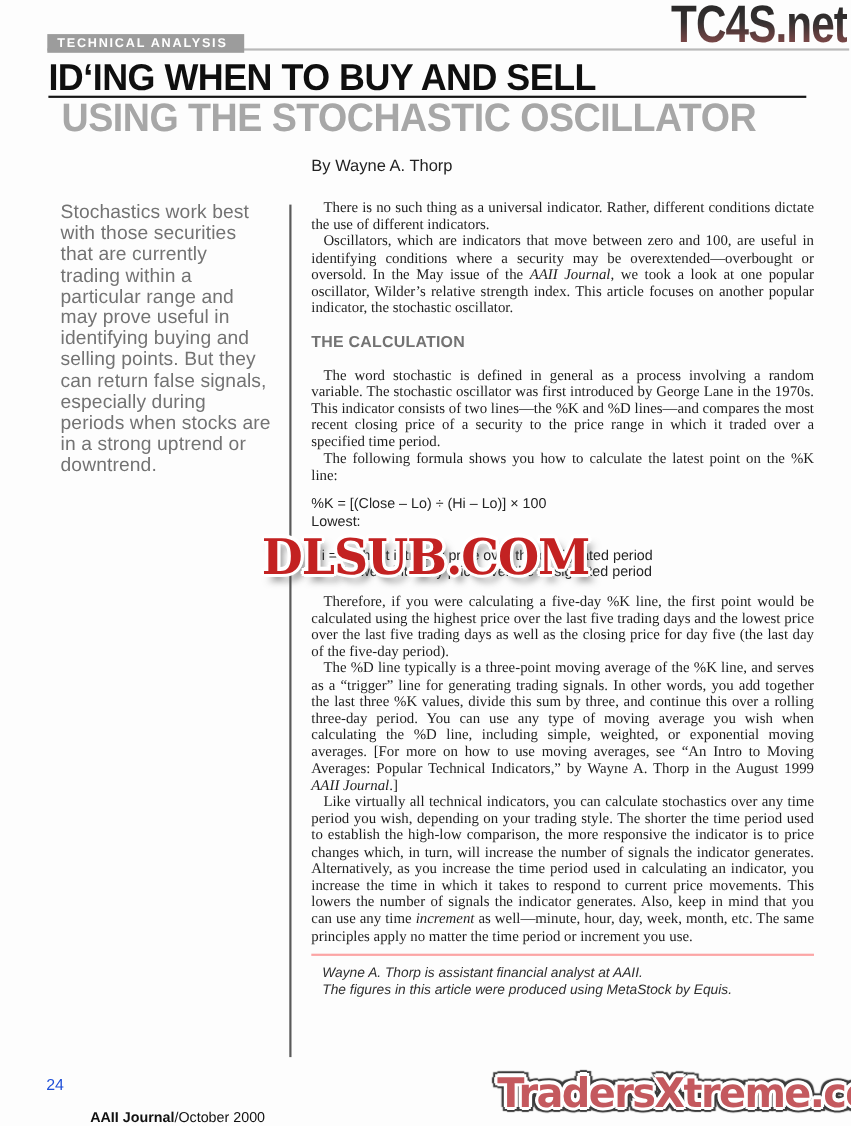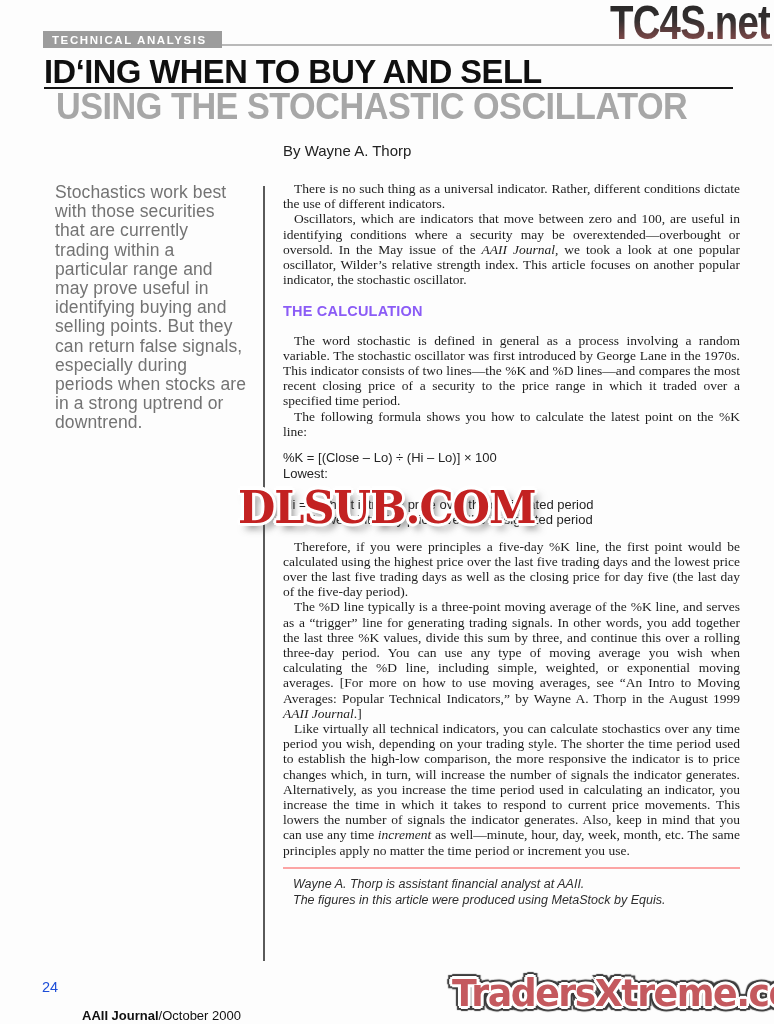--- a/index.html
+++ b/index.html
@@ -60,21 +60,21 @@
   
   .column{
     position:absolute; left:283px; top:181px; width:457px;
     font-family:"Liberation Serif", serif;
     font-size:13.5px; line-height:15.2px; color:#1d1d1d;
     text-align:justify;
   }
   .column p{ margin:0; text-indent:11px; }
   .section-heading{
     font-family:"Liberation Sans", sans-serif;
-    font-weight:bold; font-size:14.5px; color:#8b5cf6;
+    font-weight:bold; font-size:14.5px; color:#737373;
     margin:17px 0 13px 0; letter-spacing:0.2px;
   }
   .formula{
     font-family:"Liberation Sans", sans-serif;
     font-size:13px; line-height:15.5px; color:#242424;
     text-align:left; margin:11px 0 11px 0;
   }
   .formula div{ min-height:15.5px; }
   .footnote{
     margin-top:9px; border-top:2px solid #fca5a5; padding:7px 0 0 10px;
@@ -147,21 +147,21 @@
     <p>The following formula shows you how to calculate the latest point on the %K line:</p>
 
     <div class="formula">
       <div>%K = [(Close – Lo) ÷ (Hi – Lo)] × 100</div>
       <div>Lowest:</div>
       <div></div>
       <div>Hi = Highest intraday price over the designated period</div>
       <div>Lo = Lowest intraday price over the designated period</div>
     </div>
 
-    <p>Therefore, if you were principles a five-day %K line, the first point would be calculated using the highest price over the last five trading days and the lowest price over the last five trading days as well as the closing price for day five (the last day of the five-day period).</p>
+    <p>Therefore, if you were calculating a five-day %K line, the first point would be calculated using the highest price over the last five trading days and the lowest price over the last five trading days as well as the closing price for day five (the last day of the five-day period).</p>
     <p>The %D line typically is a three-point moving average of the %K line, and serves as a “trigger” line for generating trading signals. In other words, you add together the last three %K values, divide this sum by three, and continue this over a rolling three-day period. You can use any type of moving average you wish when calculating the %D line, including simple, weighted, or exponential moving averages. [For more on how to use moving averages, see “An Intro to Moving Averages: Popular Technical Indicators,” by Wayne A. Thorp in the August 1999 <i>AAII Journal</i>.]</p>
     <p>Like virtually all technical indicators, you can calculate stochastics over any time period you wish, depending on your trading style. The shorter the time period used to establish the high-low comparison, the more responsive the indicator is to price changes which, in turn, will increase the number of signals the indicator generates. Alternatively, as you increase the time period used in calculating an indicator, you increase the time in which it takes to respond to current price movements. This lowers the number of signals the indicator generates. Also, keep in mind that you can use any time <i>increment</i> as well—minute, hour, day, week, month, etc. The same principles apply no matter the time period or increment you use.</p>
 
     <div class="footnote">
       <div>Wayne A. Thorp is assistant financial analyst at AAII.</div>
       <div>The figures in this article were produced using MetaStock by Equis.</div>
     </div>
   </div>
 
   <div class="page-number">24</div>

